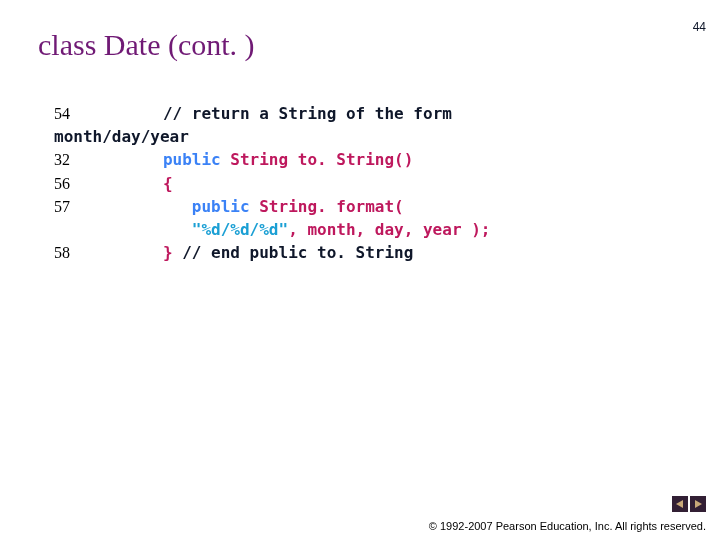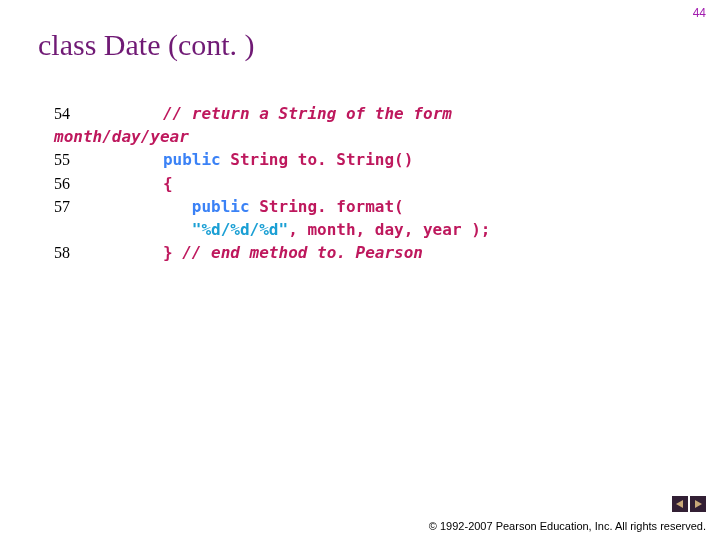--- a/index.html
+++ b/index.html
@@ -6,24 +6,24 @@
   body {
     width: 720px;
     height: 540px;
     background: #fff;
     font-family: Arial, Helvetica, sans-serif;
     position: relative;
     overflow: hidden;
   }
   .page-number {
     position: absolute;
-    top: 6px;
+    top: 20px;
     right: 14px;
     font-size: 12px;
-    color: #a21caf;
+    color: #0f172a;
   }
   .title {
     position: absolute;
     top: 28px;
     left: 38px;
     font-size: 30px;
     color: #701a75;
     font-weight: normal;
     font-family: "Times New Roman", Times, serif;
   }
@@ -41,21 +41,21 @@
   .lineno {
     width: 80px;
     font-family: "Times New Roman", serif;
     font-weight: normal;
     font-size: 16px;
     color: #000;
     flex: 0 0 auto;
   }
   .wrap-row .code-text { padding-left: 0; }
   .code-text { white-space: pre; }
-  .cm { color: #be185d; font-style: italic; } 
+  .cm { color: #0f172a; } 
   .kw { color: #3b82f6; } 
   .pl { color: #be185d; }    
   .str { color: #1a9fd4; }
   .nav {
     position: absolute;
     bottom: 28px;
     right: 14px;
     display: flex;
     gap: 2px;
   }
@@ -90,42 +90,42 @@
   <div class="code-row">
     <span class="lineno">54</span>
     <span class="code-text">   <span class="cm">// return a String of the form</span></span>
   </div>
 
   <div class="code-row wrap-row">
     <span class="code-text cm">month/day/year</span>
   </div>
 
   <div class="code-row">
-    <span class="lineno">55</span>
+    <span class="lineno">32</span>
     <span class="code-text">   <span class="kw">public</span><span class="pl"> String to. String()</span></span>
   </div>
 
   <div class="code-row">
     <span class="lineno">56</span>
     <span class="code-text pl">   <span>{</span></span>
   </div>
 
   <div class="code-row">
     <span class="lineno">57</span>
     <span class="code-text">      <span class="kw">public</span><span class="pl"> String. format(</span></span>
   </div>
 
   <div class="code-row">
     <span class="lineno"></span>
     <span class="code-text">      <span class="str">"%d/%d/%d"</span><span class="pl">, month, day, year );</span></span>
   </div>
 
   <div class="code-row">
     <span class="lineno">58</span>
-    <span class="code-text">   <span class="pl">} </span><span class="cm">// end method to. Pearson</span></span>
+    <span class="code-text">   <span class="pl">} </span><span class="cm">// end public to. String</span></span>
   </div>
 
 </div>
 
 <div class="nav">
   <div class="nav-btn">
     <svg width="10" height="10" viewBox="0 0 10 10">
       <polygon points="8,1 8,9 1,5" fill="#c8a878"></polygon>
     </svg>
   </div>

